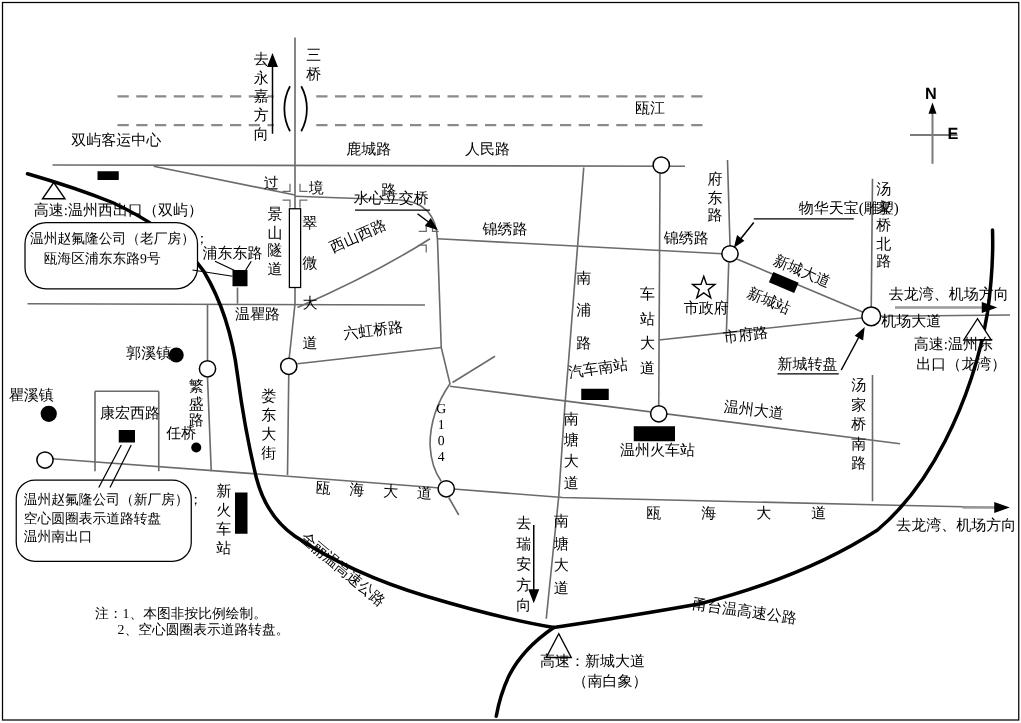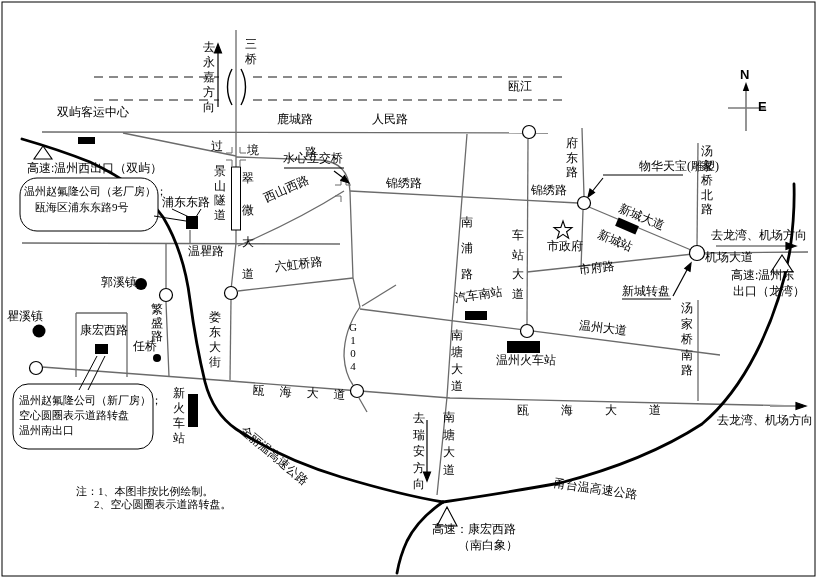--- a/index.html
+++ b/index.html
@@ -212,20 +212,20 @@
       <div class="map-label" style="left: 496px; top: 354px;">温州火车站</div>
       <div class="map-label vertical" style="left: 451px; top: 327px; line-height: 17px;"><span>南</span><span>塘</span><span>大</span><span>道</span></div>
       <div class="map-label vertical" style="left: 443px; top: 409px; line-height: 17.5px;"><span>南</span><span>塘</span><span>大</span><span>道</span></div>
       <div class="map-label vertical" style="left: 413px; top: 410px; line-height: 16.5px;"><span>去</span><span>瑞</span><span>安</span><span>方</span><span>向</span></div>
       <div class="map-label" style="left: 253px; top: 384px; letter-spacing: 15px; transform: rotate(3deg);">瓯海大道</div>
       <div class="map-label" style="left: 517px; top: 404px; letter-spacing: 32px;">瓯海大道</div>
       <div class="map-label" style="left: 717px; top: 414px;">去龙湾、机场方向</div>
       <div class="map-label vertical" style="left: 173px; top: 386px; line-height: 15px;"><span>新</span><span>火</span><span>车</span><span>站</span></div>
       <div class="map-label" style="left: 246px; top: 424px; transform: rotate(40deg);">金丽温高速公路</div>
       <div class="map-label" style="left: 555px; top: 477px; transform: rotate(8deg);">甬台温高速公路</div>
-      <div class="map-label" style="left: 432px; top: 523px;">高速：康宏西路</div>
+      <div class="map-label" style="left: 432px; top: 523px;">高速：新城大道</div>
       <div class="map-label" style="left: 458px; top: 539px;">（南白象）</div>
       <div class="map-label" style="left: 76px; top: 485px; font-size: 11px;">注：1、本图非按比例绘制。</div>
       <div class="map-label" style="left: 94px; top: 479px; font-size: 11px; margin-top: 19px;">2、空心圆圈表示道路转盘。</div>
       <div class="map-label bold" style="left: 740px; top: 68px; font-size: 13px;">N</div>
       <div class="map-label bold" style="left: 758px; top: 100px; font-size: 13px;">E</div>
     </div>
 </div>
 
 </body></html>

